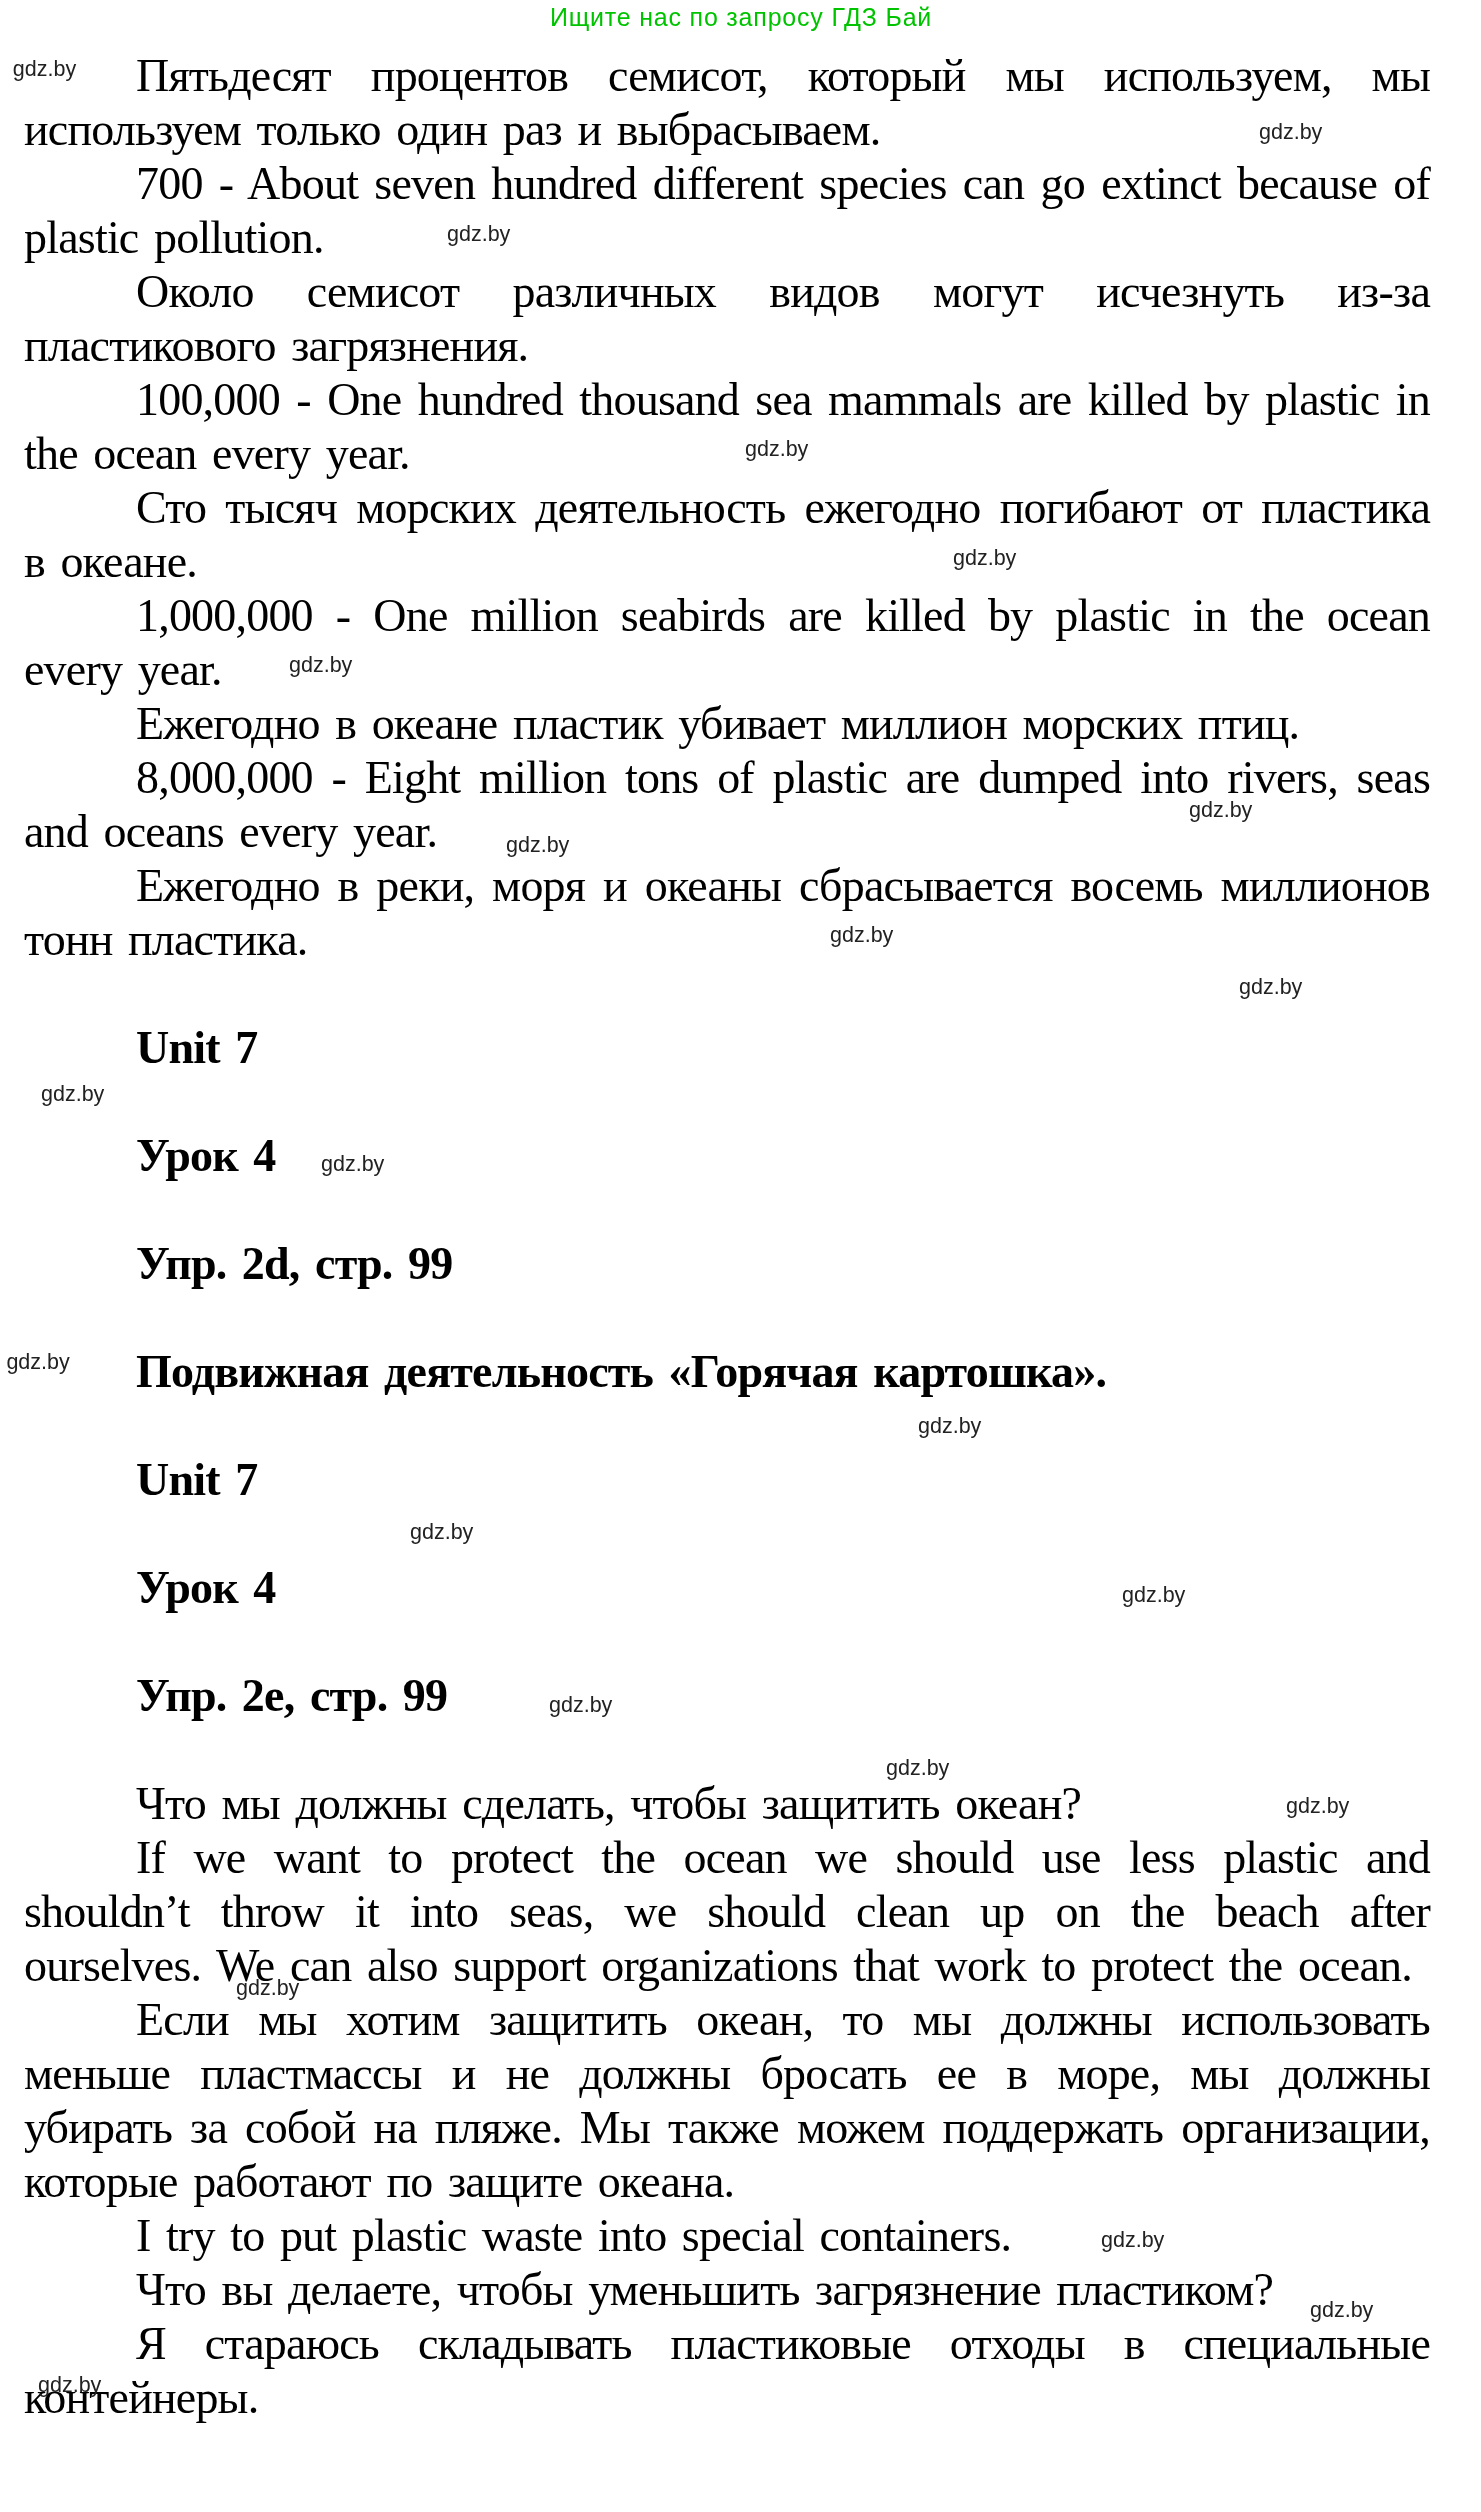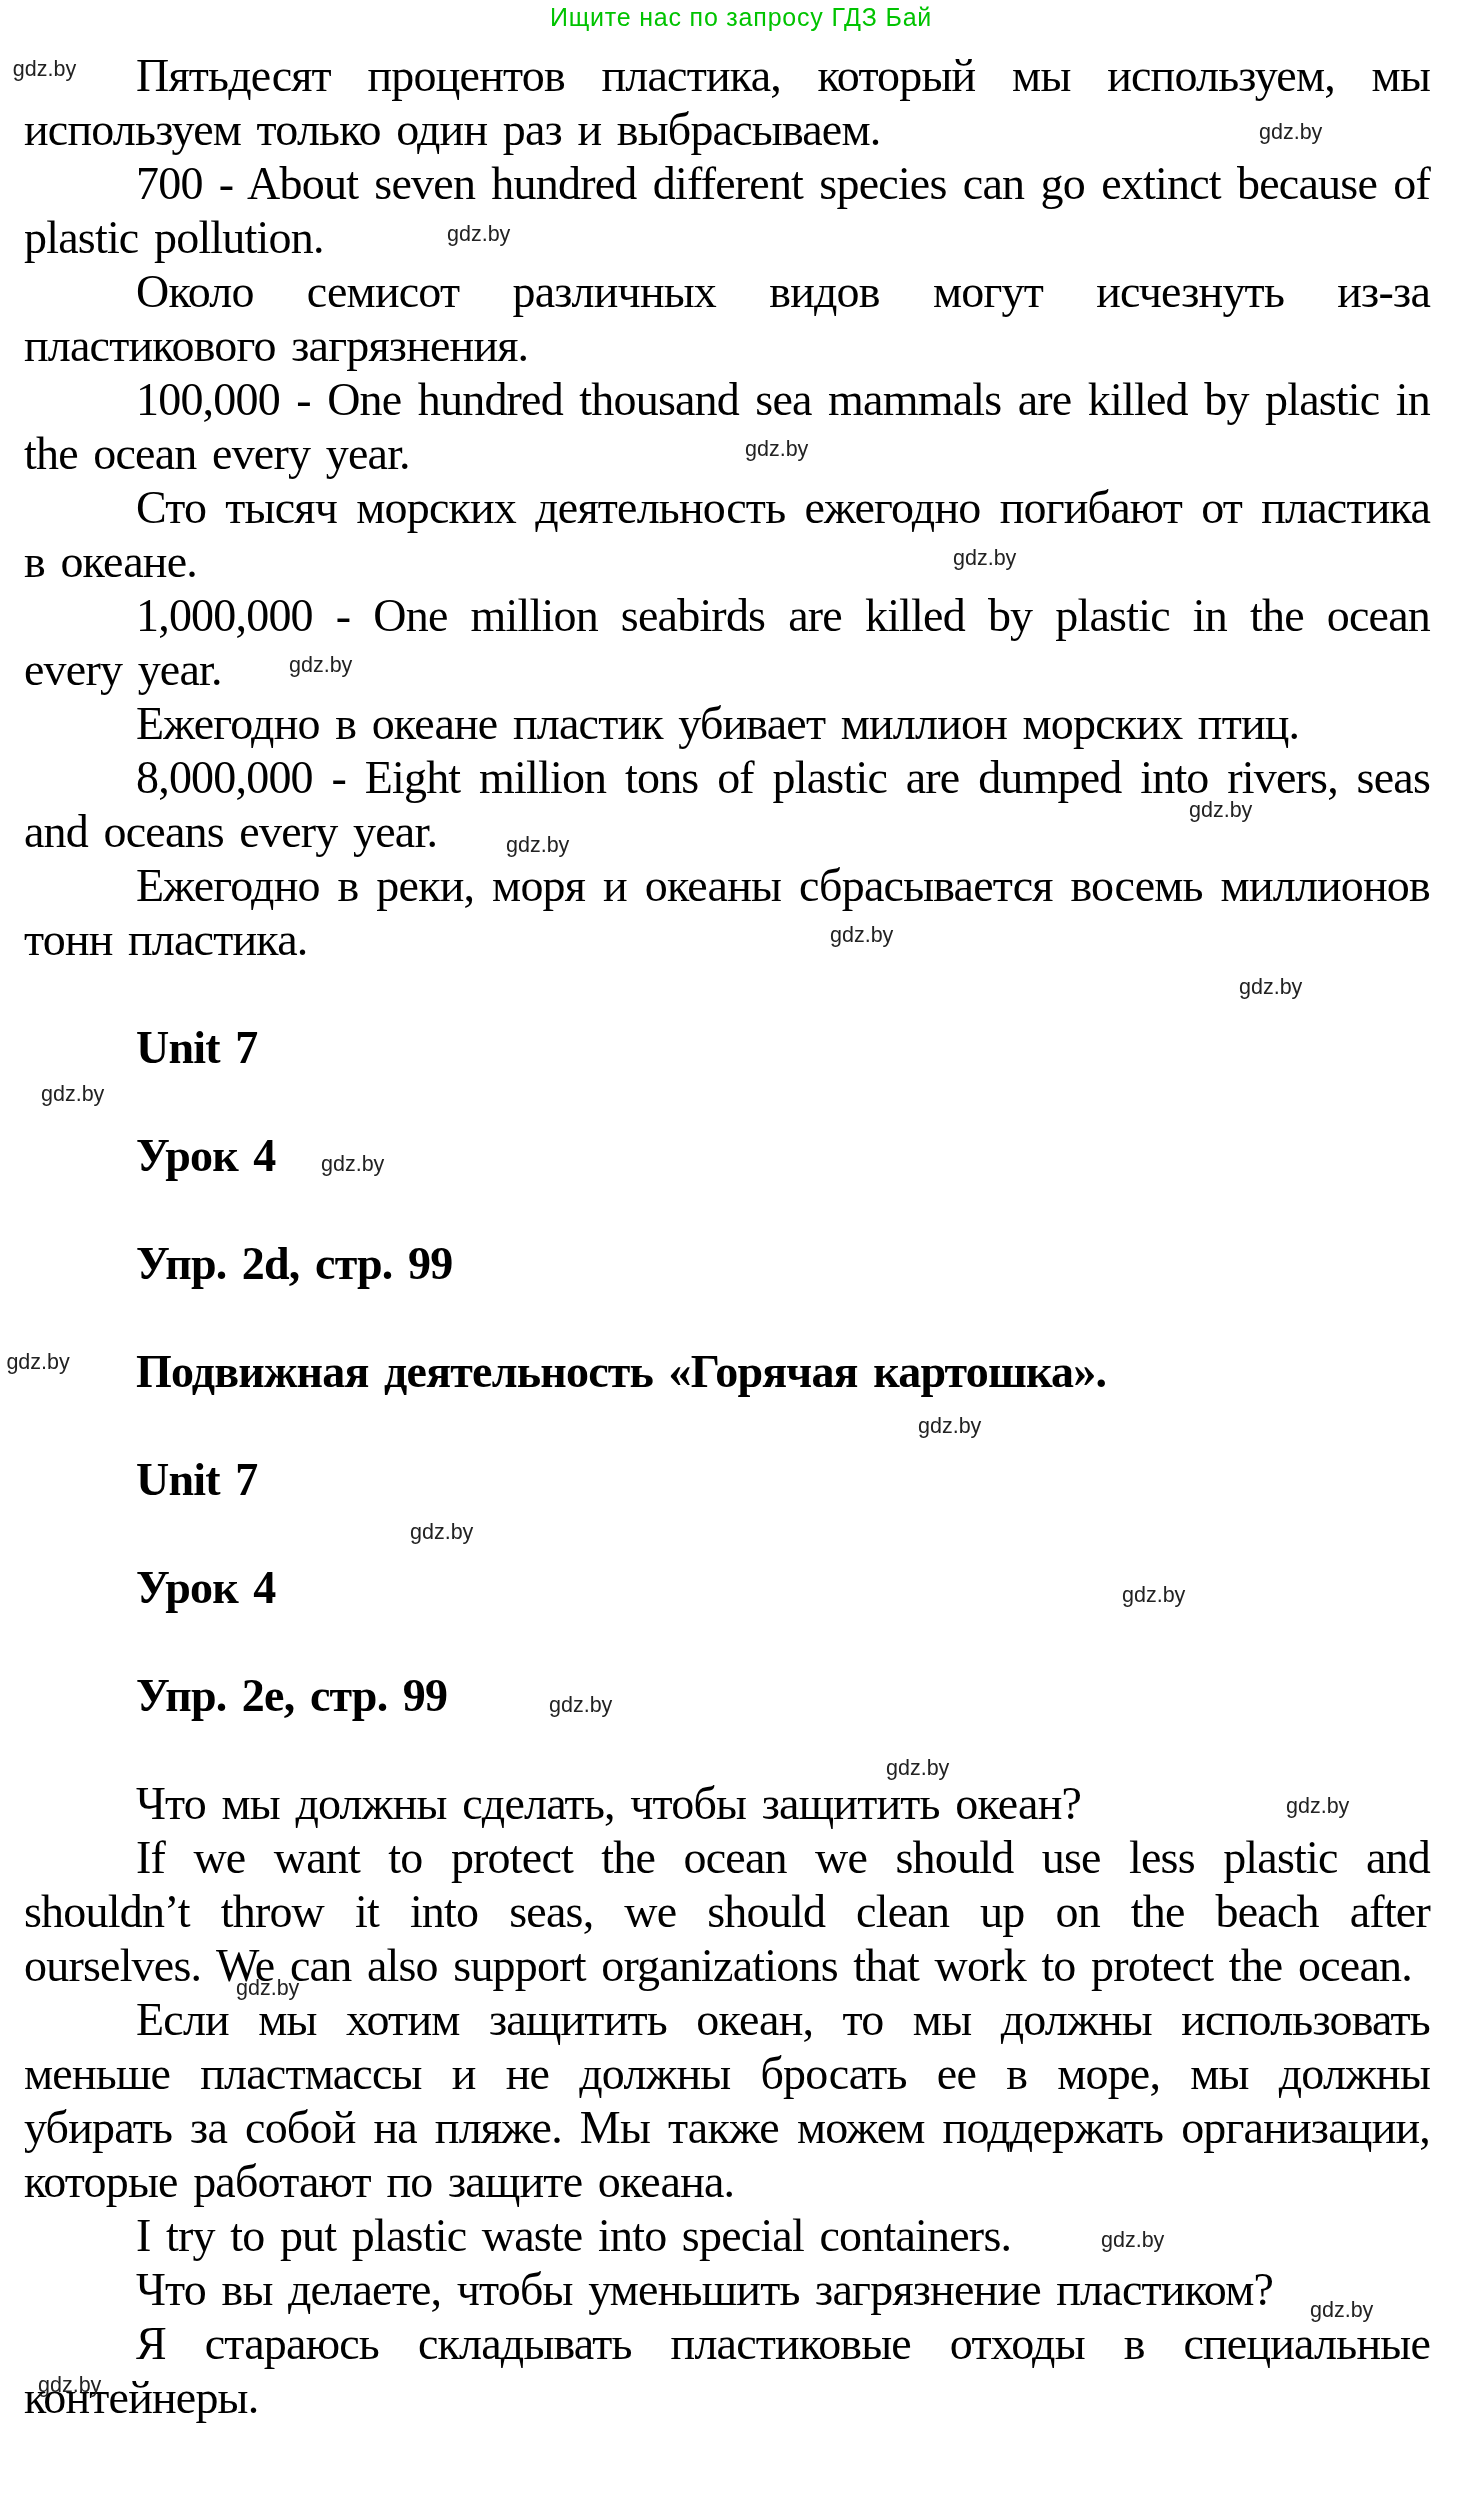--- a/index.html
+++ b/index.html
@@ -77,21 +77,21 @@
   }
 </style>
 </head>
 <body>
 
 <div class="page">
 
   <div class="banner-top">Ищите нас по запросу ГДЗ Бай</div>
 
   <div class="content">
-      <p class="body-par">Пятьдесят процентов пластика, который мы используем, мы используем только один раз и выбрасываем.</p>
+      <p class="body-par">Пятьдесят процентов семисот, который мы используем, мы используем только один раз и выбрасываем.</p>
       <p class="body-par">700 - About seven hundred different species can go extinct because of plastic pollution.</p>
       <p class="body-par">Около семисот различных видов могут исчезнуть из-за пластикового загрязнения.</p>
       <p class="body-par">100,000 - One hundred thousand sea mammals are killed by plastic in the ocean every year.</p>
       <p class="body-par">Сто тысяч морских деятельность ежегодно погибают от пластика в океане.</p>
       <p class="body-par">1,000,000 - One million seabirds are killed by plastic in the ocean every year.</p>
       <p class="body-par">Ежегодно в океане пластик убивает миллион морских птиц.</p>
       <p class="body-par">8,000,000 - Eight million tons of plastic are dumped into rivers, seas and oceans every year.</p>
       <p class="body-par">Ежегодно в реки, моря и океаны сбрасывается восемь миллионов тонн пластика.</p>
       <p class="heading">Unit 7</p>
       <p class="heading">Урок 4</p>

